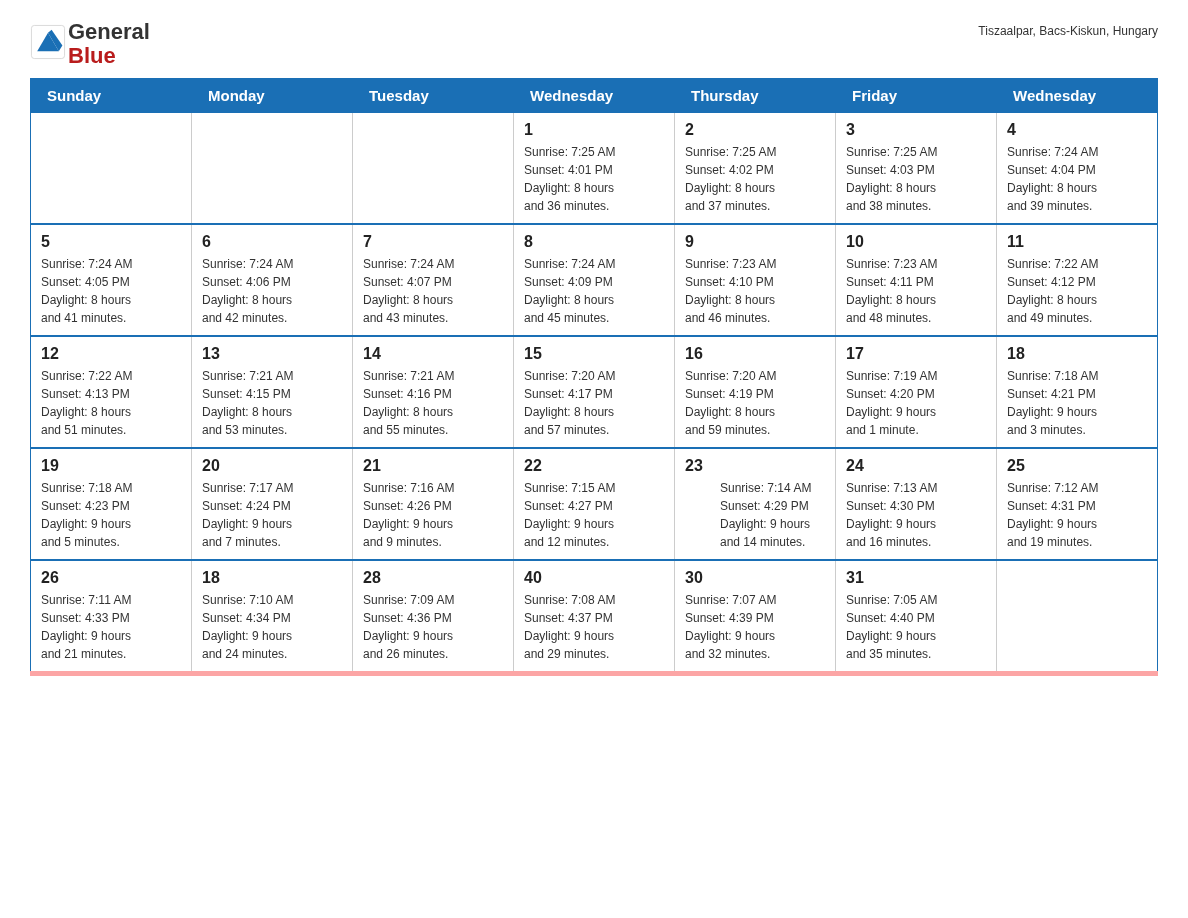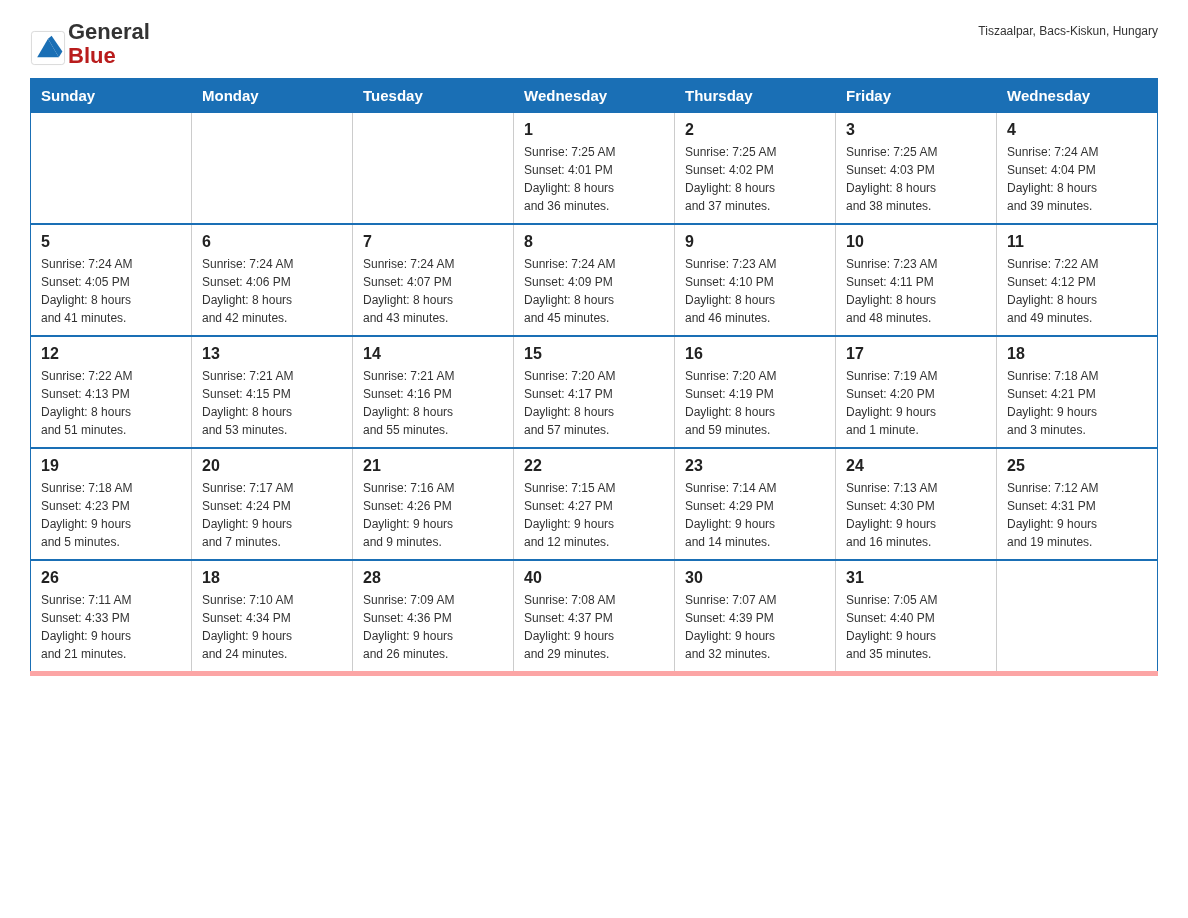--- a/index.html
+++ b/index.html
@@ -11,21 +11,21 @@
       min-height: 918px;
     }
     .header-area {
       display: flex;
       justify-content: space-between;
       align-items: flex-start;
       margin-bottom: 10px;
     }
     .logo-area {
       display: flex;
-      align-items: flex-end;
+      align-items: center;
     }
     .logo-text {
       font-size: 22px;
       font-weight: bold;
       color: #333;
       line-height: 1.1;
     }
     .logo-text span {
       color: #b91c1c;
     }
@@ -55,21 +55,21 @@
       border-collapse: collapse;
       margin-top: 8px;
     }
     thead tr {
       background-color: #1a6fb5;
     }
     thead th {
       color: #fff;
       font-size: 15px;
       font-weight: bold;
-      padding: 8px 10px;
+      padding: 8px 16px;
       text-align: left;
       border: 1px solid #1a6fb5;
       margin-left: 28px;
     }
     tbody tr {
       border-bottom: 2px solid #1a6fb5;
     }
     tbody td {
       vertical-align: top;
       padding: 8px 10px;
@@ -299,21 +299,21 @@
         </td>
         <td>
           <span class="day-number">22</span>
           <div class="day-info" style="white-space: pre-line;">Sunrise: 7:15 AM
 Sunset: 4:27 PM
 Daylight: 9 hours
 and 12 minutes.</div>
         </td>
         <td>
           <span class="day-number">23</span>
-          <div class="day-info" style="white-space: pre-line;">Sunrise: 7:14 AM
+          <div class="day-info" style="white-space: pre-line; margin-left: 35px;">Sunrise: 7:14 AM
 Sunset: 4:29 PM
 Daylight: 9 hours
 and 14 minutes.</div>
         </td>
         <td>
           <span class="day-number">24</span>
           <div class="day-info" style="white-space: pre-line;">Sunrise: 7:13 AM
 Sunset: 4:30 PM
 Daylight: 9 hours
 and 16 minutes.</div>

